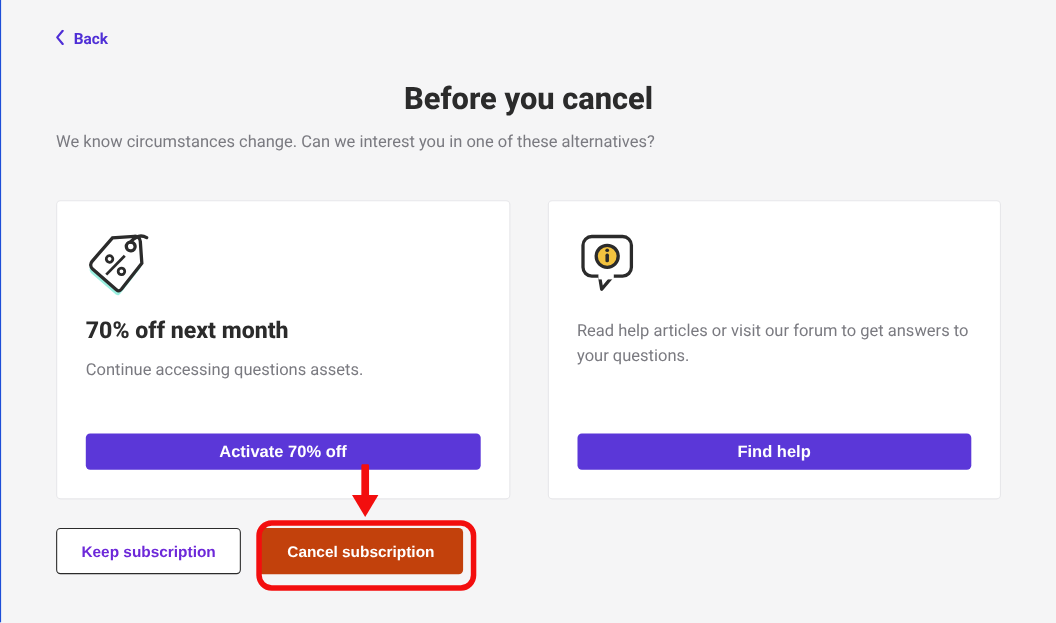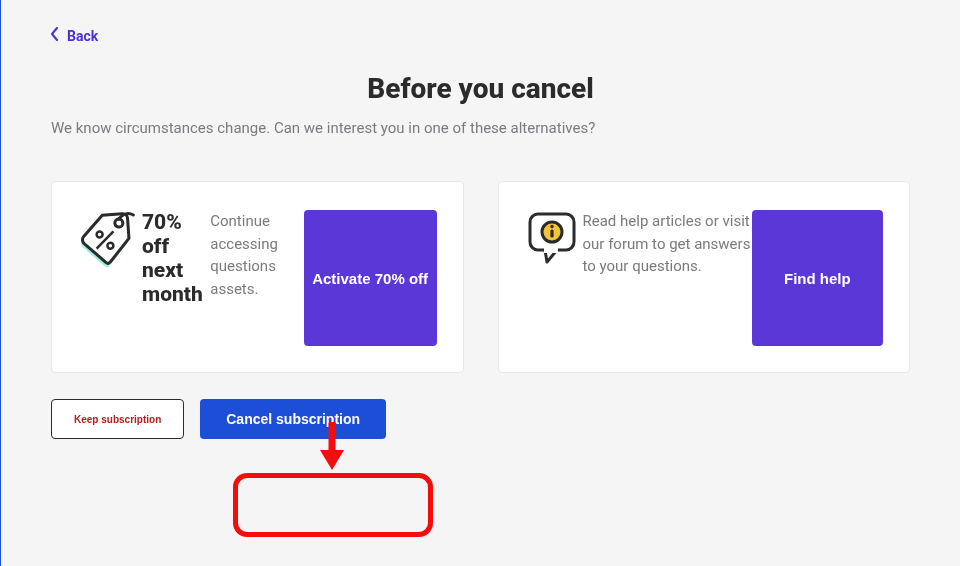--- a/index.html
+++ b/index.html
@@ -40,20 +40,21 @@
     gap: 34px;
     margin-bottom: 26px;
   }
   .card {
     flex: 1;
     background: #ffffff;
     border: 1px solid #e7e7ea;
     border-radius: 4px;
     padding: 28px 26px 26px 26px;
     display: flex;
+    flex-direction: column;
   }
   .card-icon {
     height: 58px;
     margin-bottom: 20px;
   }
   .card-title {
     font-size: 21px;
     font-weight: 800;
     color: #2b2b2b;
     margin-bottom: 12px;
@@ -78,29 +79,29 @@
     cursor: pointer;
     text-align: center;
   }
   .actions {
     display: flex;
     gap: 16px;
   }
   .btn-keep {
     background: #ffffff;
     border: 1px solid #2b2b2b;
-    color: #b91c1c;
+    color: #6d28d9;
     border-radius: 4px;
-    font-size: 10px;
+    font-size: 14px;
     font-weight: 700;
     padding: 12px 22px;
     cursor: pointer;
   }
   .btn-cancel {
-    background: #1d4ed8;
+    background: #c2410c;
     border: none;
     color: #ffffff;
     border-radius: 4px;
     font-size: 14px;
     font-weight: 700;
     padding: 12px 26px;
     cursor: pointer;
   }
   
   .arrow-annot {

